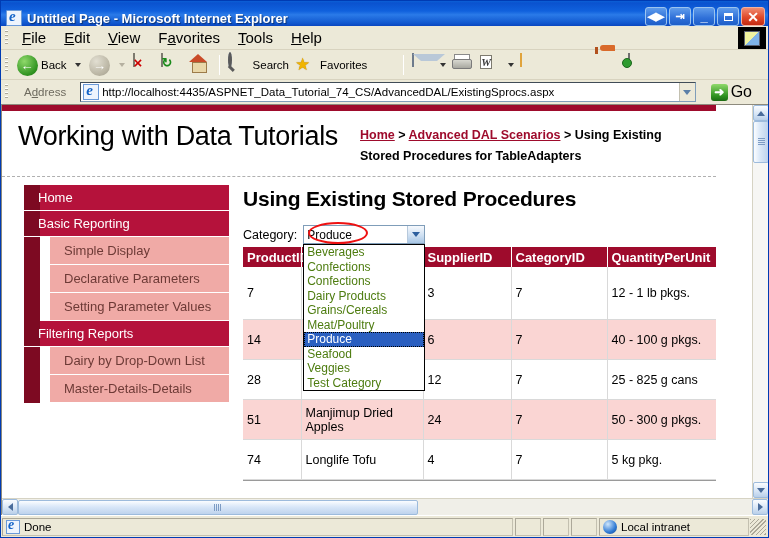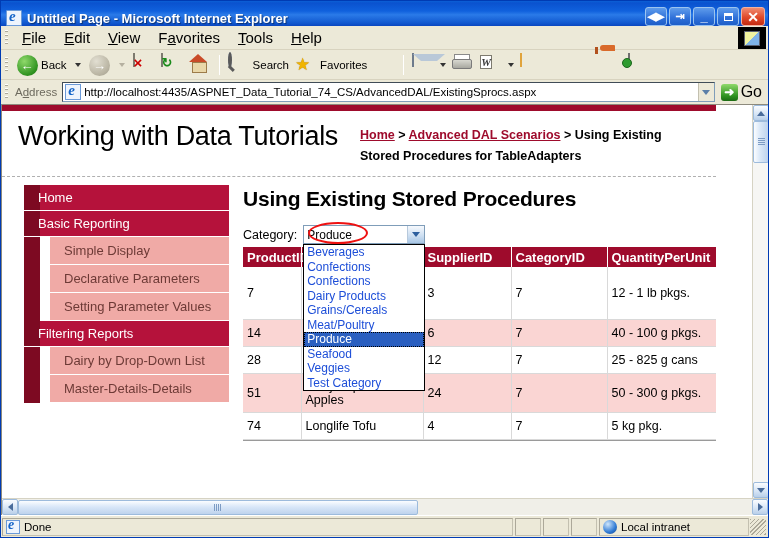--- a/index.html
+++ b/index.html
@@ -178,21 +178,21 @@
         background-image:
           linear-gradient(90deg, #444 25%, transparent 25% 50%, #444 50% 75%, transparent 75%),
           linear-gradient(0deg, #444 25%, transparent 25% 50%, #444 50% 75%, transparent 75%);
         background-size: 4px 4px; background-color: #f5f5f0; }
 
   
   #addressbar {
     height: 25px; flex: 0 0 25px;
     background: #ece9d8;
     border-bottom: 1px solid #8d8a7d;
-    display: flex; align-items: center; padding-right: 2px;
+    display: flex; align-items: center; padding-right: 12px; gap: 9px;
   }
   #addr-label { font-size: 11.5px; color: #6d6a5e; padding: 0 5px 0 2px; white-space: nowrap; }
   #addr-input-wrap {
     flex: 1 1 auto; height: 20px; background: #fff;
     border: 1px solid #7f9db9; border-top-color:#404c57; border-left-color:#404c57;
     display: flex; align-items: center; overflow: hidden;
   }
   #addr-ie-ico { width: 16px; height: 16px; margin: 0 3px 0 2px; flex: 0 0 16px;
                  background: #eef4fd; border: 1px solid #6b9ad8; position: relative; }
   #addr-ie-ico::after { content:"e"; position:absolute; left:2px; top:-3px;
@@ -301,21 +301,21 @@
     display: flex; align-items: center; justify-content: center;
   }
   #select-arrow .v { width:0;height:0;border-left:4px solid transparent;
                      border-right:4px solid transparent;border-top:5px solid #2d5f9e; }
   #dropdown-list {
     position: absolute; left: 0; top: 19px; z-index: 20;
     width: 122px;
     background: #fff; border: 1px solid #000;
     padding: 0;
   }
-  .opt { font-size: 12px; color: #1d4ed8; padding: 0 3px; line-height: 14.5px;
+  .opt { font-size: 12px; color: #4d7c0f; padding: 0 3px; line-height: 14.5px;
          white-space: nowrap; }
   .opt.selected { background: #2a5fc0; color: #fff; outline: 1px dotted #000; outline-offset:-1px; }
 
   
   #annotation {
     position: absolute; z-index: 30;
     border: 2.5px solid #ee1111;
     border-radius: 50%;
     pointer-events: none;
   }
@@ -325,21 +325,21 @@
           table-layout: fixed; }
   #grid th {
     background: #9e0b2c; color: #fff; font-weight: bold;
     text-align: left; padding: 2px 4px;
     border: 1px solid #fff; border-width: 0 1px 0 0;
     white-space: nowrap; font-size: 13px; height: 20px;
   }
   #grid td {
     padding: 5px 4px; border-bottom: 1px solid #d9d9d9;
     border-right: 1px solid #d9d9d9;
-    color: #000; vertical-align: middle; height: 27px;
+    color: #000; vertical-align: middle; height: 40px;
   }
   #grid tr.alt td { background: #fad5d3; }
   #grid tr.norm td { background: #fff; }
   #grid-wrap { overflow: hidden; width: 494px; margin-top: 0; }
   #grid-bottom { border-bottom: 1px solid #9a9a9a; width: 494px; height: 1px; }
 
   
   .sb-track { background: #f1f1f1; }
   #vscroll {
     width: 16px; flex: 0 0 16px; background: #f6f6f4;

